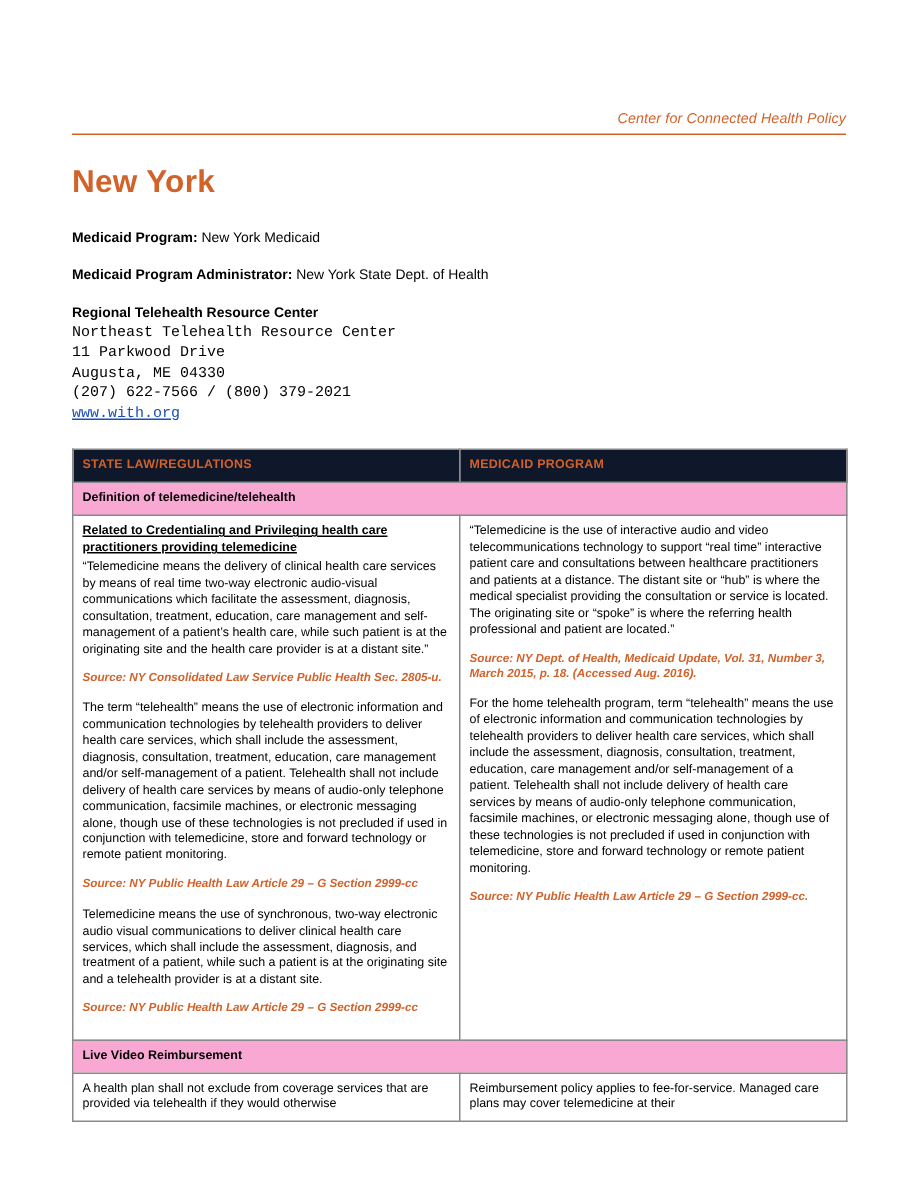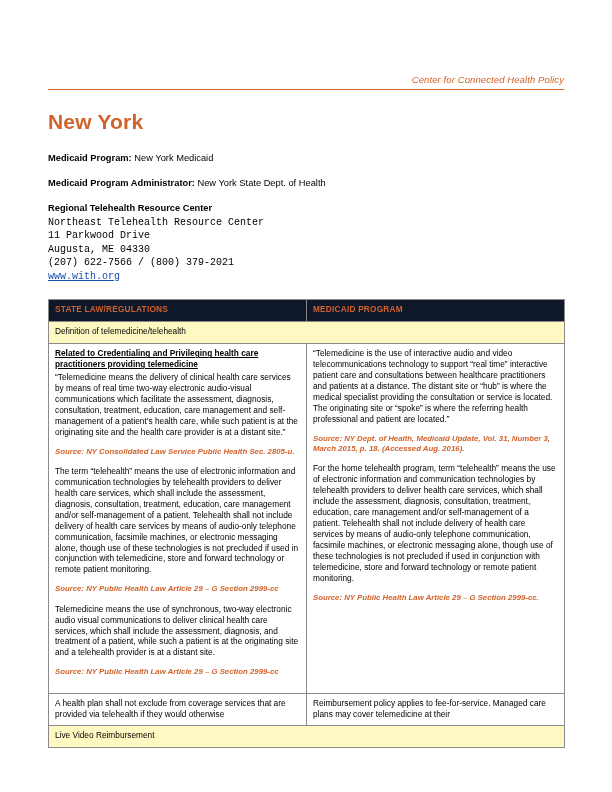--- a/index.html
+++ b/index.html
@@ -87,22 +87,22 @@
   th.colhead {
     background: #0f172a;
     color: #d1622a;
     font-weight: bold;
     text-align: left;
     font-size: 9px;
     letter-spacing: .2px;
     padding: 4px 6px;
   }
   td.section {
-    background: #fef9c3;
-    font-weight: normal;
+    background: #f9a8d4;
+    font-weight: bold;
     font-size: 9px;
     padding: 3px 6px;
   }
   .ul-bold {
     font-weight: bold;
     text-decoration: underline;
     display: block;
     margin-bottom: 2px;
   }
   p.para {
@@ -203,30 +203,30 @@
       </td>
       <td>
         <p class="para">“Telemedicine is the use of interactive audio and video telecommunications technology to support “real time” interactive patient care and consultations between healthcare practitioners and patients at a distance. The distant site or “hub” is where the medical specialist providing the consultation or service is located. The originating site or “spoke” is where the referring health professional and patient are located.”</p>
         <p class="source">Source: NY Dept. of Health, Medicaid Update, Vol. 31, Number 3, March 2015, p. 18. (Accessed Aug. 2016).</p>
         <p class="para">For the home telehealth program, term “telehealth” means the use of electronic information and communication technologies by telehealth providers to deliver health care services, which shall include the assessment, diagnosis, consultation, treatment, education, care management and/or self-management of a patient. Telehealth shall not include delivery of health care services by means of audio-only telephone communication, facsimile machines, or electronic messaging alone, though use of these technologies is not precluded if used in conjunction with telemedicine, store and forward technology or remote patient monitoring.</p>
         <p class="source">Source: NY Public Health Law Article 29 – G Section 2999-cc.</p>
       </td>
     </tr>
 
     <tr>
+      <td class="section" colspan="2">Live Video Reimbursement</td>
+    </tr>
+
+    <tr>
       <td>
         <p class="para">A health plan shall not exclude from coverage services that are provided via telehealth if they would otherwise</p>
       </td>
       <td>
         <p class="para">Reimbursement policy applies to fee-for-service. Managed care plans may cover telemedicine at their</p>
       </td>
-    </tr>
-
-    <tr>
-      <td class="section" colspan="2">Live Video Reimbursement</td>
     </tr>
   </tbody>
     </table>
 
   <div class="footer">
     <div class="footer-rule"></div>
     <div class="footer-inner">
       <span>© 2016 Public Health Institute Center for Connected Health Policy</span>
       <span class="page-num">1</span>
     </div>

